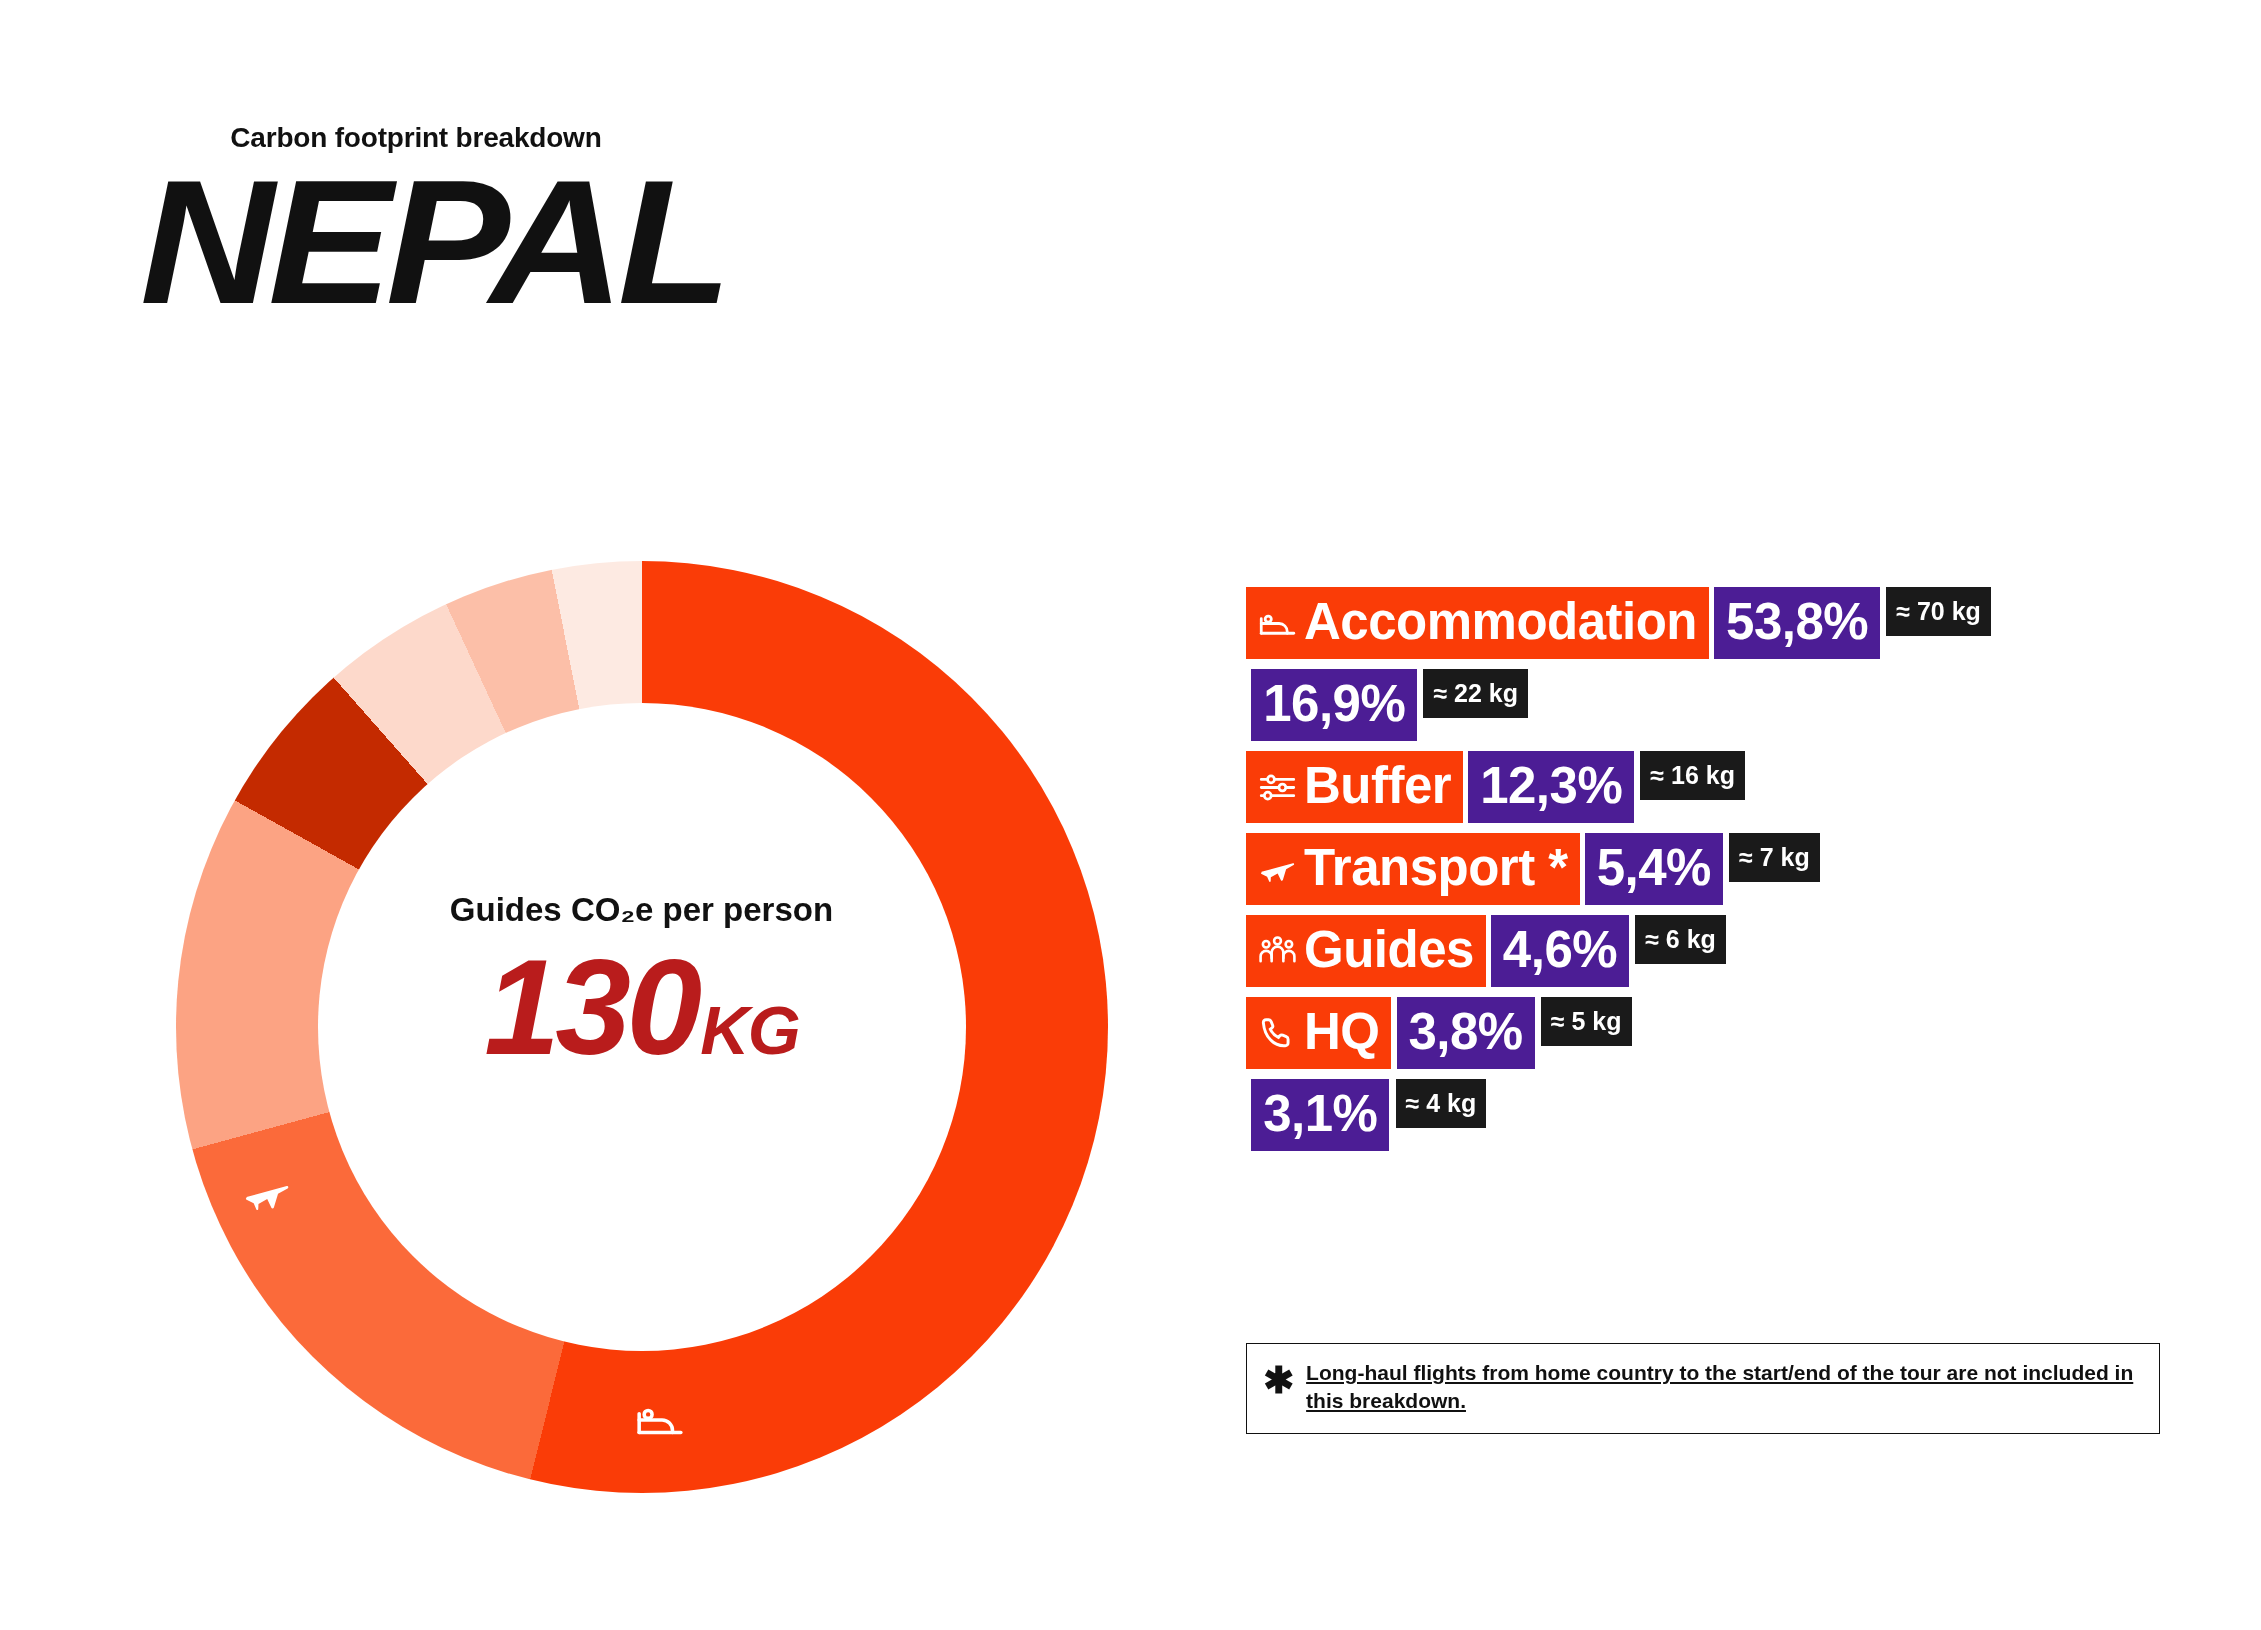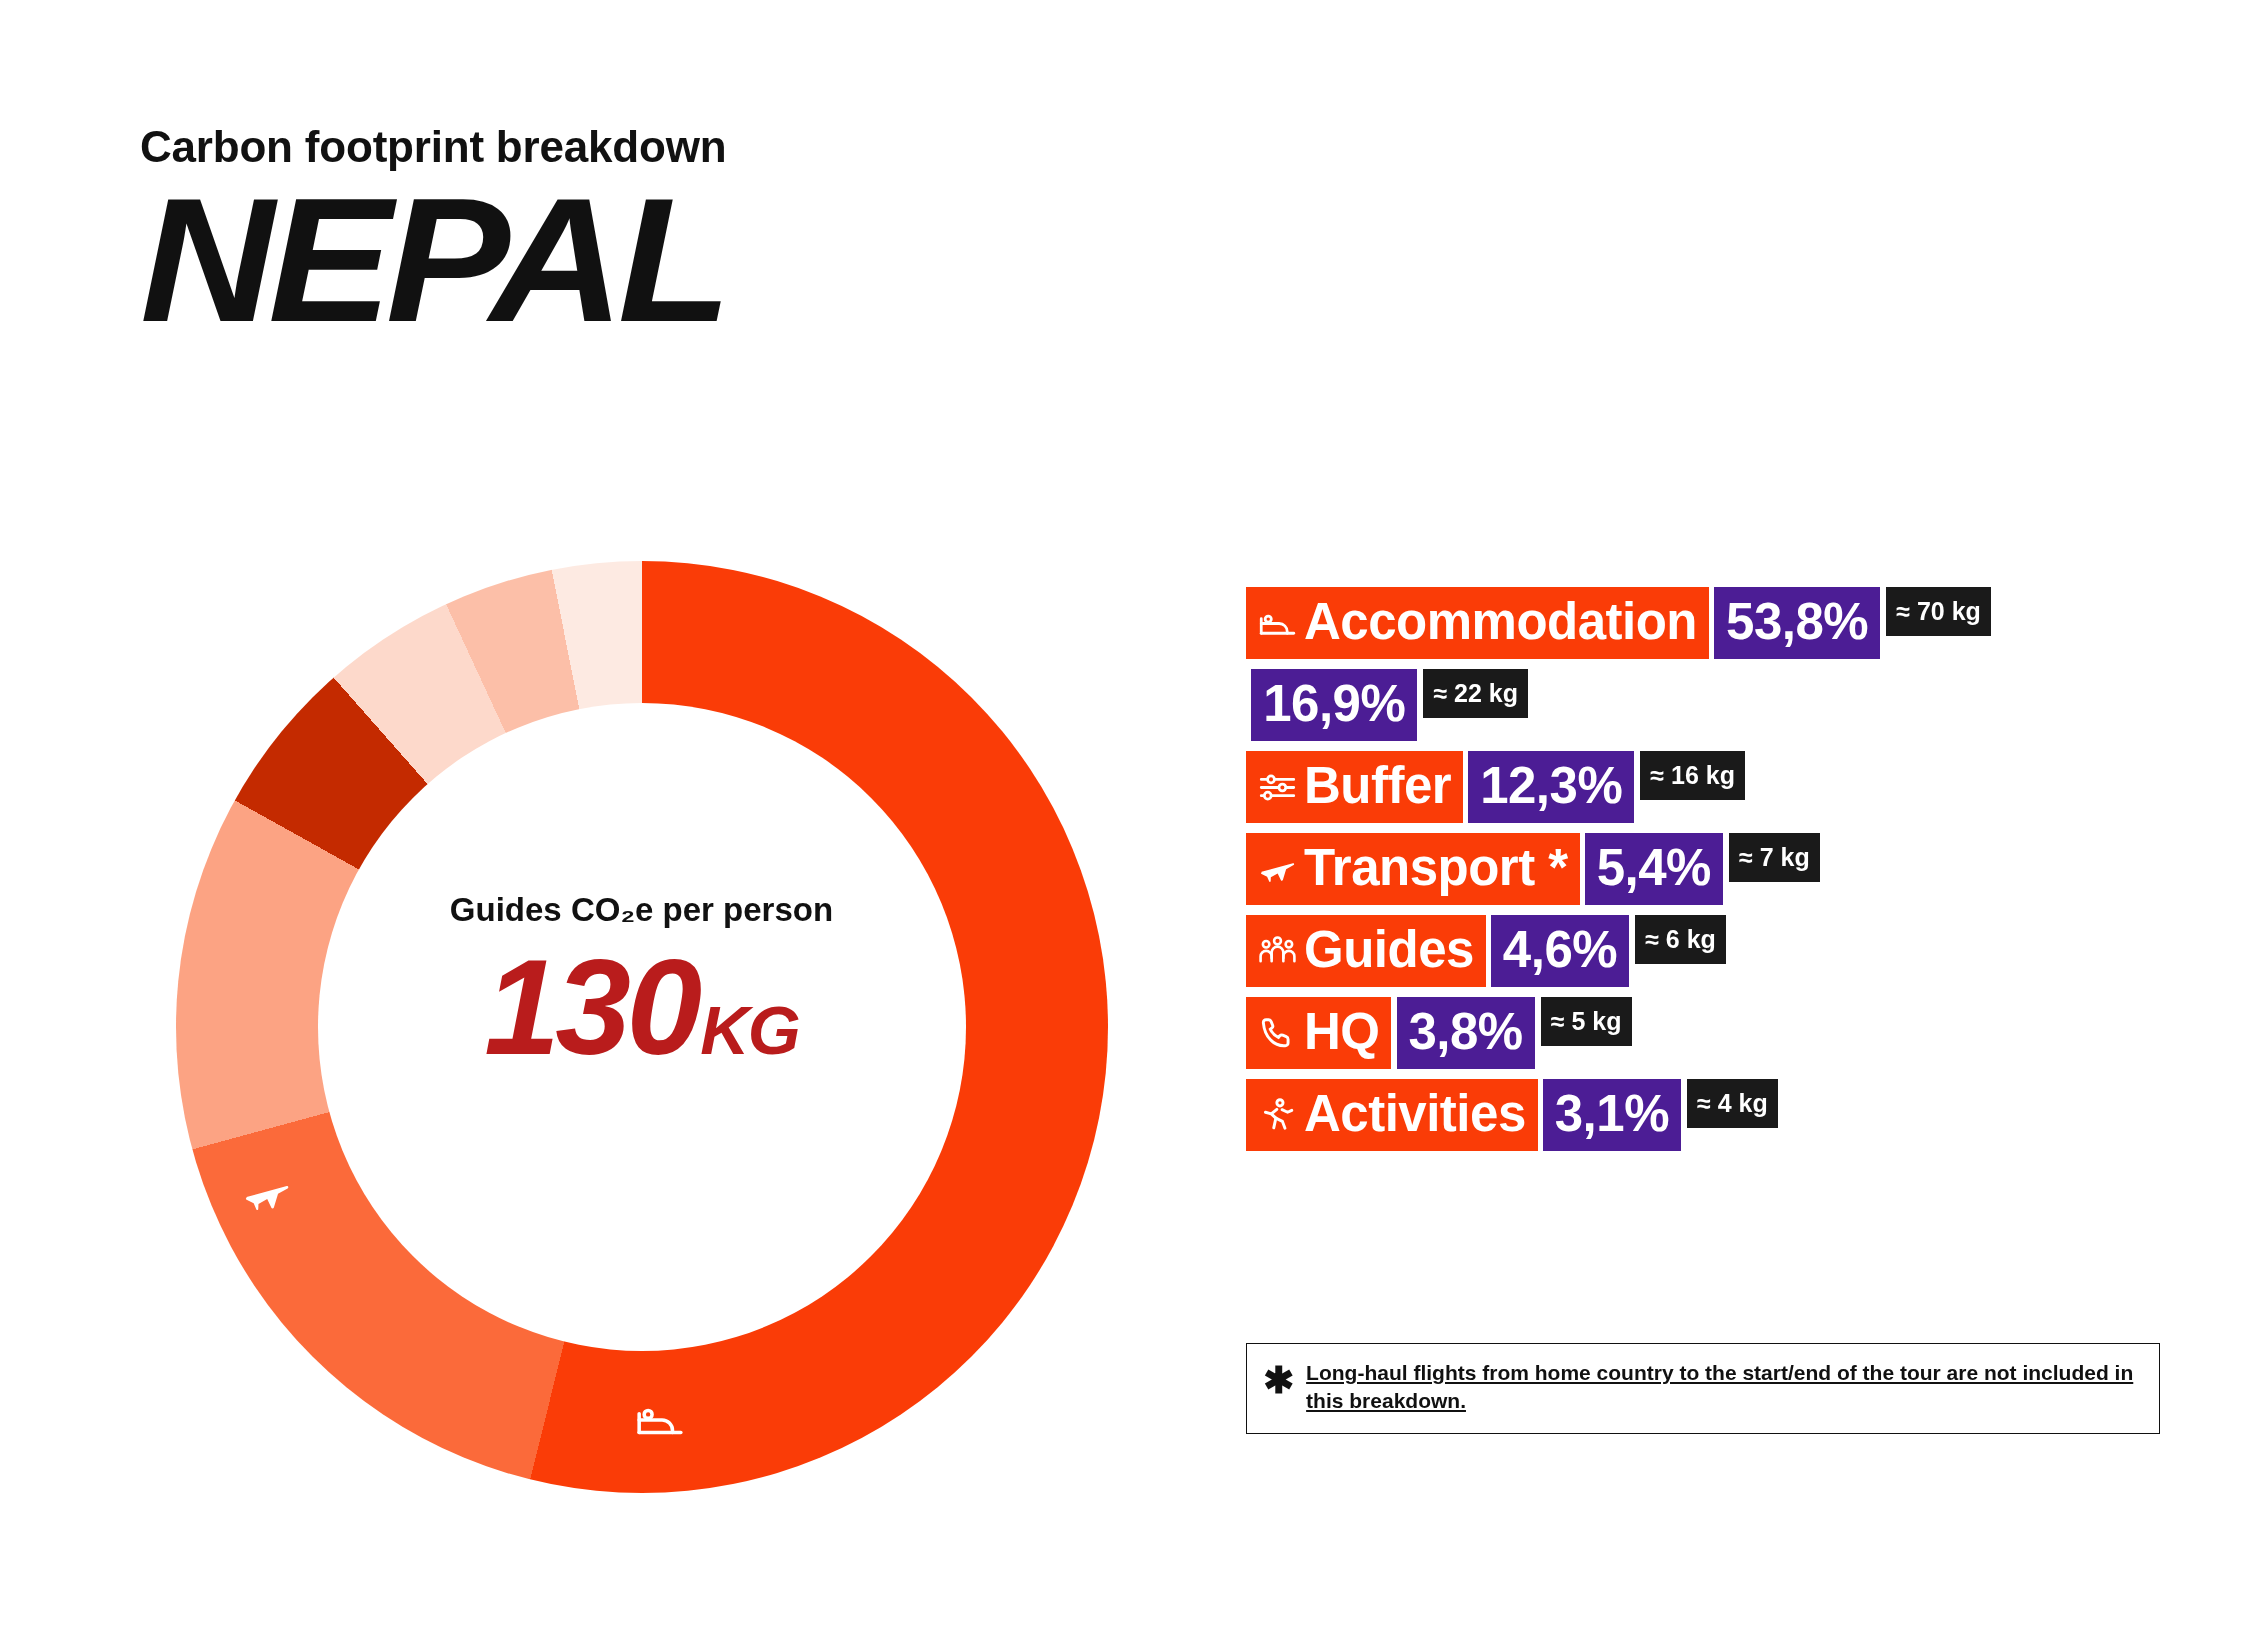--- a/index.html
+++ b/index.html
@@ -15,25 +15,26 @@
     overflow: hidden;
   }
 
   
   .header {
     position: absolute;
     left: 140px;
     top: 122px;
   }
   .eyebrow {
-    font-size: 44px;
+    font-size: 28px;
     font-weight: bold;
     color: #111111;
     letter-spacing: -0.2px;
     white-space: nowrap;
+    text-align: center;
   }
   .country {
     margin-top: 12.7px;
     font-size: 176px;
     font-weight: bold;
     font-style: italic;
     color: #111111;
     letter-spacing: -6.3px;
     line-height: 0.86;
     transform: scaleX(1.06);
@@ -328,32 +329,20 @@
           </svg>
         </span>
         <span class="name">HQ</span>
       </div>
       <div class="pct">
         <span>3,8%</span>
       </div>
       <div class="kg">≈ 5 kg</div>
     </div>
     <div class="row">
-      <div class="chip">
-        <span class="ico">
-          <svg viewBox="0 0 24 24" fill="none" stroke="currentColor" stroke-width="1.8" stroke-linecap="round">
-            <circle cx="13.5" cy="4.2" r="1.9"></circle>
-            <path d="M11.6 8.2L8.2 11l2.8 2.6-1.3 6"></path>
-            <path d="M11 13.6l4 2 1.6 4.2"></path>
-            <path d="M8.2 11L4.6 10"></path>
-            <path d="M14.8 8.4l3.4 1.6 2.6-1.2"></path>
-          </svg>
-        </span>
-        <span class="name">Activities</span>
-      </div>
       <div class="pct">
         <span>3,1%</span>
       </div>
       <div class="kg">≈ 4 kg</div>
     </div>
   </div>
 
 <div class="footnote">
   <div class="star">✱</div>
   <div class="txt">Long-haul flights from home country to the start/end of the tour are not included in this breakdown.</div>

